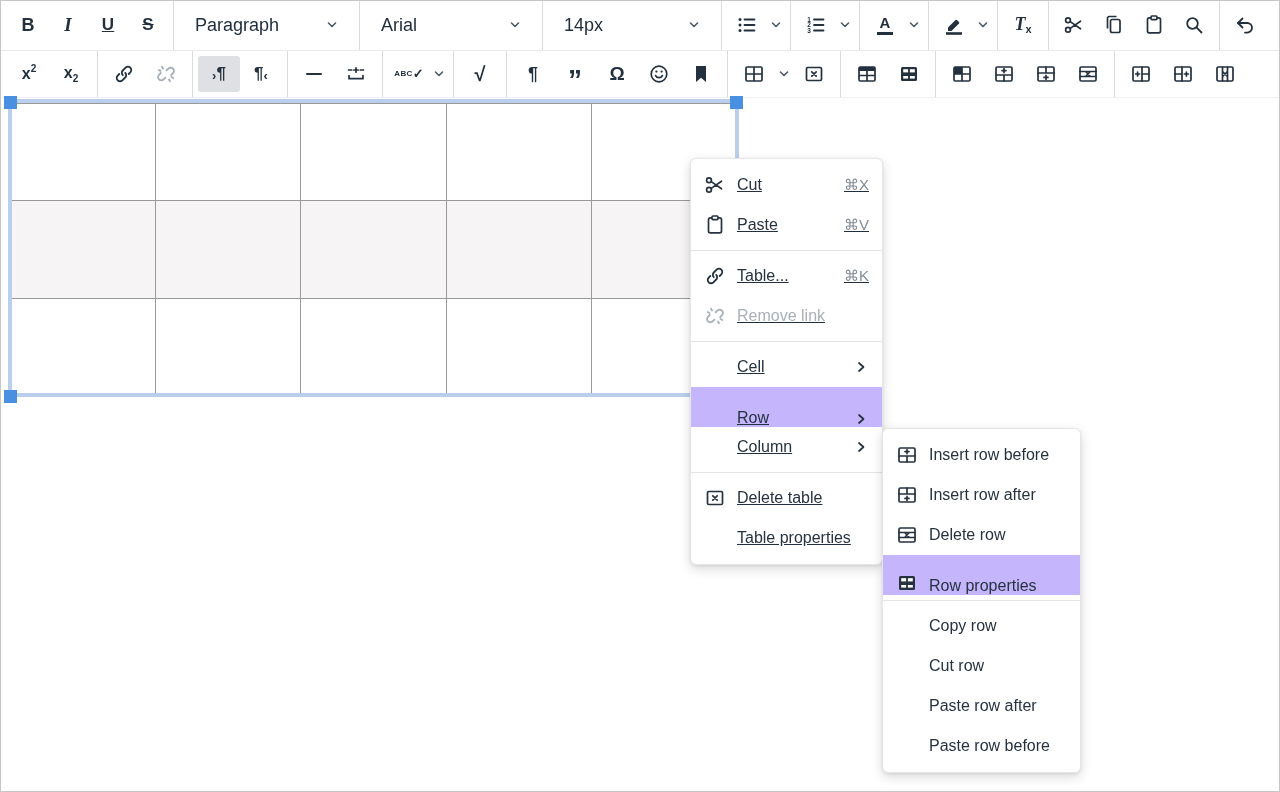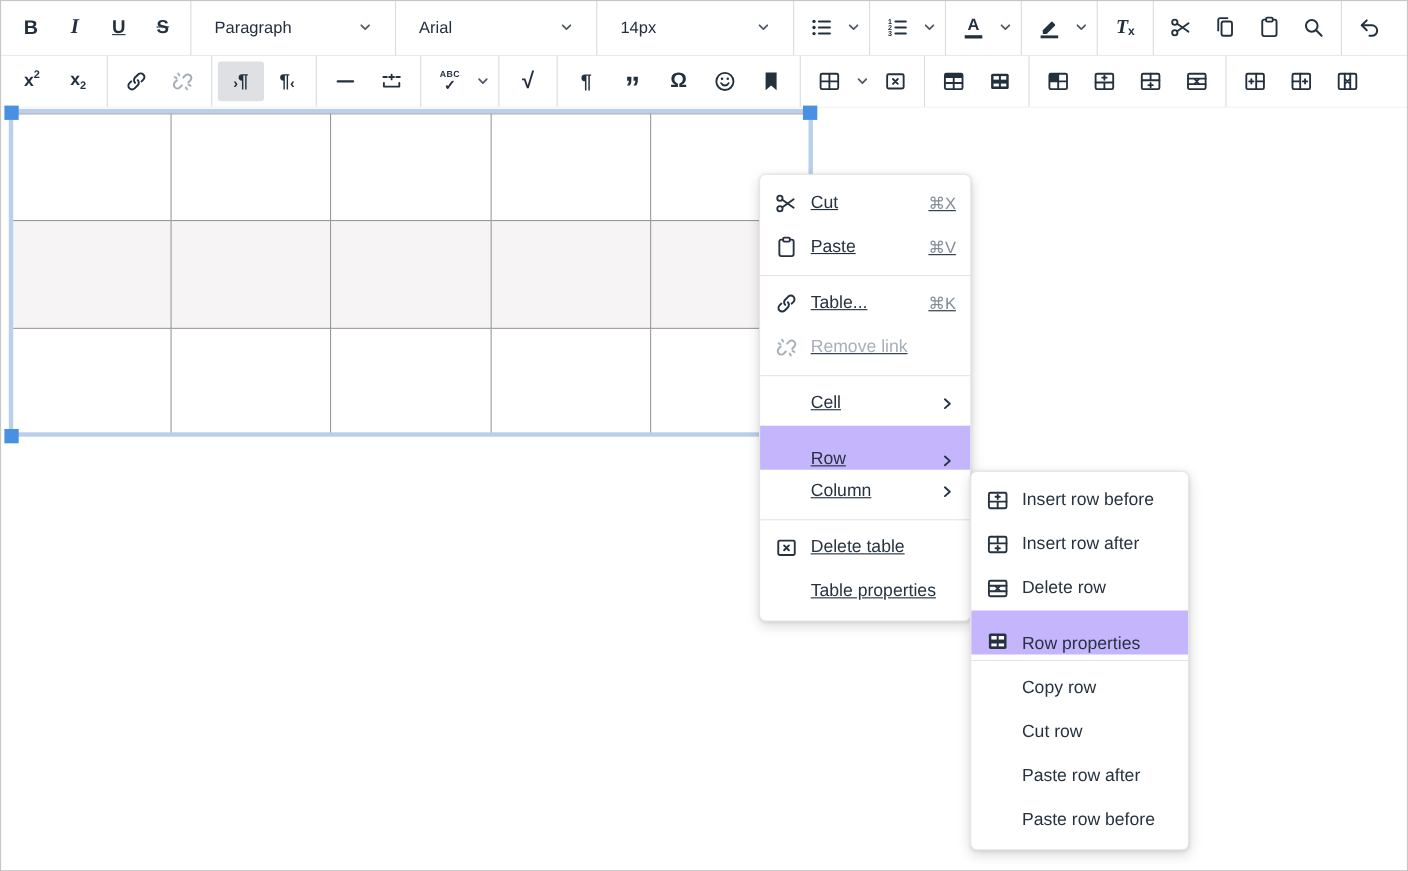--- a/index.html
+++ b/index.html
@@ -20,21 +20,21 @@
     border-radius:3px; font-family:"Liberation Sans", sans-serif; flex:none;
   }
   .row2 .tbtn { width:42px; }
   .tbtn svg { display:block; }
   .tbtn.active { background:#dee0e3; }
   .tbtn.disabled { color:#a5adb6; }
   .caretbtn { width:18px !important; color:#4e5a66; }
   .sep { width:1px; align-self:stretch; background:#d8dbe0; margin:0 5px; flex:none; }
   .combo {
     height:36px; display:flex; align-items:center; justify-content:space-between;
-    padding:0 14px 0 16px; font-size:15px; color:#222f3e; border-radius:3px; flex:none;
+    padding:0 14px 0 16px; font-size:18px; color:#222f3e; border-radius:3px; flex:none;
   }
   .combo .cc { color:#4e5a66; display:flex; }
   .w-para { width:175px; } .w-font { width:172px; } .w-size { width:168px; }
 
   
   .g-bold { font-weight:700; font-size:18px; }
   .g-italic { font-style:italic; font-family:"Liberation Serif", serif; font-size:19px; font-weight:600; }
   .g-under { text-decoration:underline; font-size:17px; font-weight:600; }
   .g-strike { text-decoration:line-through; font-size:17px; font-weight:600; }
   .supsub { font-size:16px; font-weight:700; display:flex; align-items:flex-start; }
@@ -47,21 +47,21 @@
   .g-sqrt { font-size:20px; font-weight:700; }
   .dir { display:flex; align-items:center; font-weight:700; }
   .dir .da { font-size:13px; margin-top:2px; }
   .dir .dp { font-size:17px; }
   .fc { display:flex; flex-direction:column; align-items:center; }
   .fc .fa { font-size:15px; font-weight:700; line-height:15px; }
   .fc .fbar { width:16px; height:3px; background:#23313f; margin-top:2px; }
   .txic { display:flex; align-items:flex-start; }
   .txic .tt { font-family:"Liberation Serif", serif; font-style:italic; font-size:18px; font-weight:700; line-height:18px; }
   .txic .tx { font-size:11px; font-weight:700; margin-top:8px; }
-  .abcic { display:flex; flex-direction:column; align-items:center; line-height:1; }
+  .abcic { display:flex; flex-direction:row; align-items:center; line-height:1; }
   .abcic .abc { font-size:8px; font-weight:700; letter-spacing:.4px; }
   .abcic .chk { font-size:13px; font-weight:700; margin-top:-1px; }
 
   
   .content { position:relative; width:100%; height:692px; background:#fff; }
   .ed-table { position:absolute; left:10px; top:5px; width:727px; height:293px;
     border-collapse:collapse; table-layout:fixed; z-index:1; }
   .ed-table td { border:1px solid #999; background:#fff; }
   .ed-table tr { height:97px; }
   .ed-table tr.r2 td { background:#f7f4f5; }

